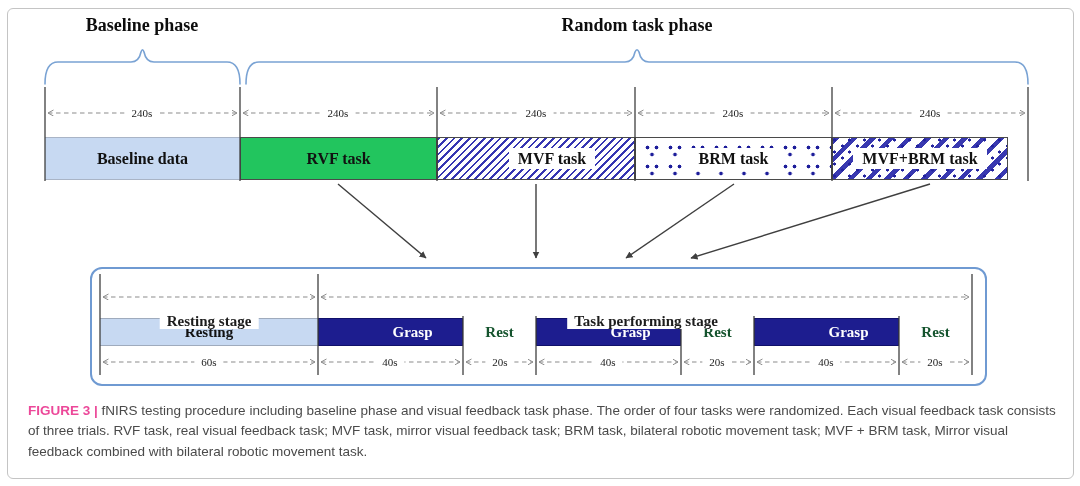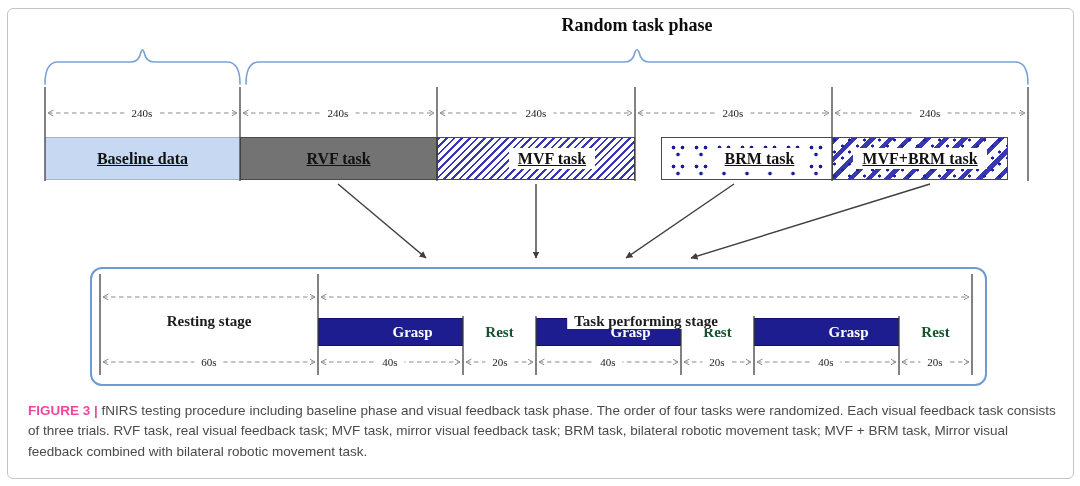--- a/index.html
+++ b/index.html
@@ -11,26 +11,26 @@
     position:absolute;left:7px;top:8px;width:1065px;height:469px;
     border:1px solid #c4c4c4;border-radius:6px;
   }
   .phase-title{
     position:absolute;top:15px;transform:translateX(-50%);
     font-weight:bold;font-size:18px;color:#0d0d0d;white-space:nowrap;z-index:3;
   }
   
   .tblock{
     position:absolute;top:137px;height:43px;box-sizing:border-box;
-    display:flex;align-items:center;justify-content:center;z-index:1;text-decoration:underline;
+    display:flex;align-items:center;justify-content:center;z-index:1;
   }
   .tblock .blabel{font-weight:bold;font-size:16px;white-space:nowrap;}
   .patch{background:#fff;padding:1px 9px;line-height:1.2;}
   .seg-baseline{background:#c7d9f2;border-top:1px solid #a9b4c6;border-bottom:1px solid #a9b4c6;}
-  .seg-rvf{background:#737373;border:1.5px solid #4a4a4a;}
+  .seg-rvf{background:#22c55e;border:1.5px solid #4a4a4a;}
   .seg-mvf{
     border:1.5px solid #4a4a4a;background-color:#fff;
     background-image:repeating-linear-gradient(135deg,#3636b2 0px,#3636b2 1.9px,rgba(0,0,0,0) 1.9px,rgba(0,0,0,0) 5.4px);
   }
   .seg-brm{
     border:1.5px solid #4a4a4a;background-color:#fff;
     background-image:
       radial-gradient(circle,#1d1d9a 1.8px,rgba(0,0,0,0) 2.1px),
       radial-gradient(circle,#1d1d9a 1.8px,rgba(0,0,0,0) 2.1px),
       radial-gradient(circle,#1d1d9a 1.8px,rgba(0,0,0,0) 2.1px);
@@ -73,40 +73,44 @@
   }
   .caption .tag{font-weight:bold;color:#ec4899;}
 </style>
 </head>
 <body>
 
 <div id="canvas">
 
   <div class="frame"></div>
 
+  <div class="phase-title" style="left:142px;">Baseline phase</div>
   <div class="phase-title" style="left:637px;">Random task phase</div>
 
   <div class="tblock seg-baseline" style="left:45px;width:195px;">
     <span class="blabel">Baseline data</span>
   </div>
   <div class="tblock seg-rvf" style="left:240px;width:197px;">
     <span class="blabel">RVF task</span>
   </div>
   <div class="tblock seg-mvf" style="left:437px;width:198px;padding-left:32px;">
     <span class="blabel patch">MVF task</span>
   </div>
-  <div class="tblock seg-brm" style="left:661px;width:197px;">
+  <div class="tblock seg-brm" style="left:635px;width:197px;">
     <span class="blabel patch">BRM task</span>
   </div>
   <div class="tblock seg-mvfbrm" style="left:832px;width:176px;">
     <span class="blabel patch">MVF+BRM task</span>
   </div>
 
   <div class="detail-box"></div>
 
+  <div class="dblock d-resting" style="left:100px;width:218px;">
+    <span class="blabel">Resting</span>
+  </div>
   <div class="dblock d-grasp" style="left:318px;width:145px;">
     <span class="blabel">Grasp</span>
   </div>
   <div class="dblock d-rest" style="left:463px;width:73px;">
     <span class="blabel">Rest</span>
   </div>
   <div class="dblock d-grasp" style="left:536px;width:145px;">
     <span class="blabel">Grasp</span>
   </div>
   <div class="dblock d-rest" style="left:681px;width:73px;">

